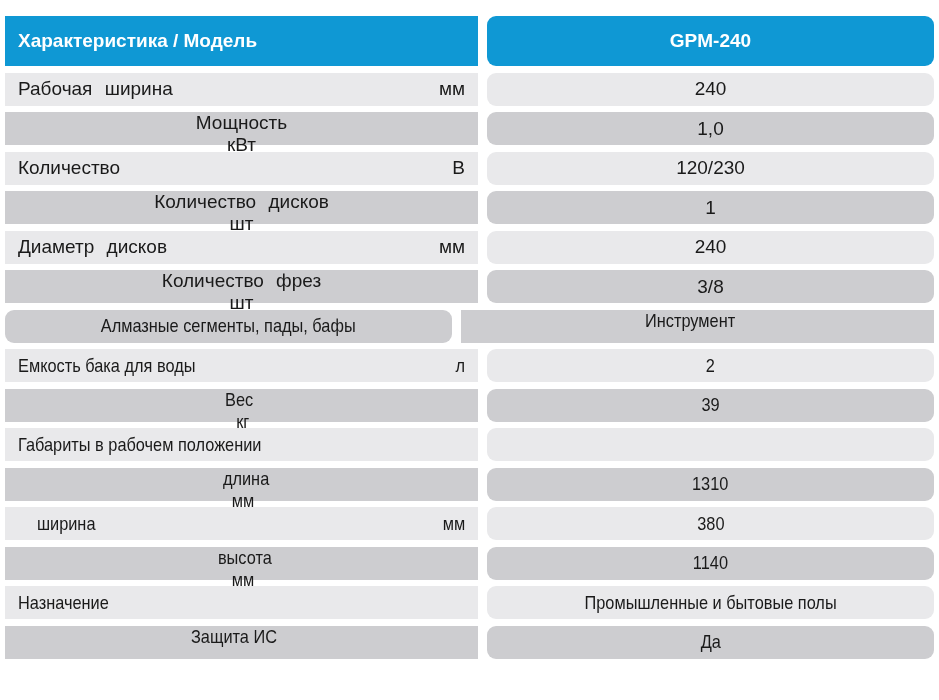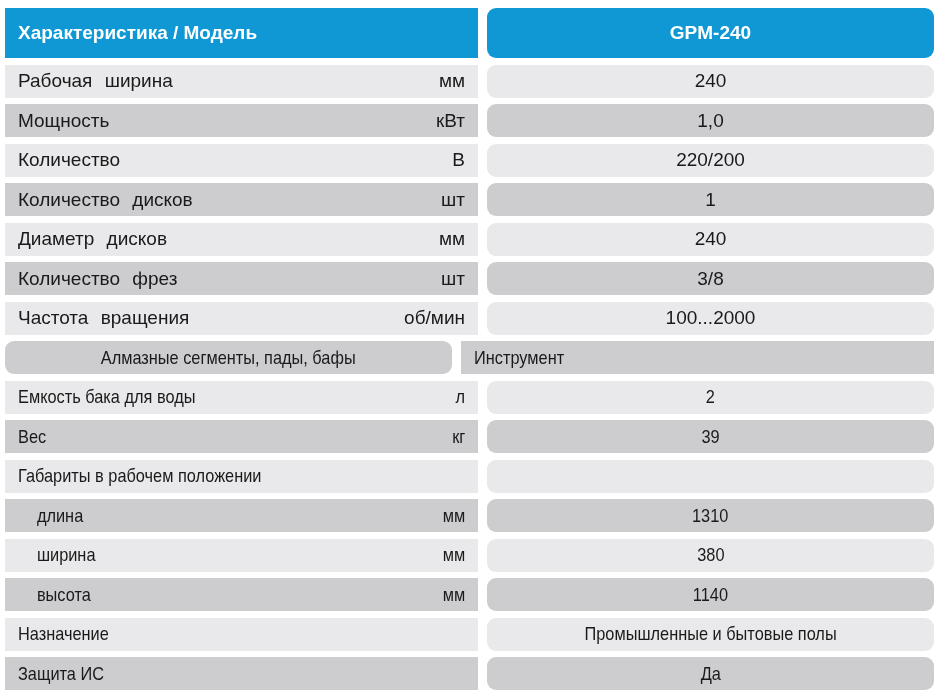--- a/index.html
+++ b/index.html
@@ -14,21 +14,21 @@
   html, body { margin: 0; padding: 0; }
   body {
     width: 939px; height: 700px;
     background: var(--page-bg);
     font-family: "Liberation Sans", "DejaVu Sans", sans-serif;
     color: var(--text);
     overflow: hidden;
   }
   .page {
     width: 939px; height: 700px;
-    padding: 8px 5px 10px 5px;
+    padding: 16px 5px 10px 5px;
     display: flex;
     flex-direction: column;
     gap: 6.5px;
   }
   .row { display: flex; gap: 9px; flex: 0 0 auto; }
   .cell {
     flex: 1 1 0;
     display: flex;
     align-items: center;
     min-width: 0;
@@ -39,21 +39,21 @@
   .header-row { height: 50px; }
   .header-row .cell {
     background: var(--header-bg);
     color: var(--header-text);
     font-weight: bold;
     font-size: 22px;
   }
 
   .data-row { height: 33px; }
   .data-row.light .cell { background: var(--row-light); }
-  .data-row.dark  .cell { background: var(--row-dark); }
+  .data-row.dark  .cell { background: var(--row-dark); flex-direction: column; }
 
   .label { flex: 1 1 auto; font-size: 19px; white-space: nowrap; }
   .unit  { flex: 0 0 auto; font-size: 19px; white-space: nowrap; }
   .value { font-size: 19px; white-space: nowrap; }
 
   
   .data-row.normal .label { word-spacing: 7px; }
 
   
   .data-row.condensed .label { transform: scaleX(0.86); transform-origin: left center; }
@@ -94,21 +94,21 @@
     <div class="cell right-cell">
       <span class="value">1,0</span>
     </div>
   </div>
       <div class="row data-row light normal">
     <div class="cell left-cell">
       <span class="label">Количество</span>
       <span class="unit">В</span>
     </div>
     <div class="cell right-cell">
-      <span class="value">220/200</span>
+      <span class="value">120/230</span>
     </div>
   </div>
       <div class="row data-row dark normal">
     <div class="cell left-cell">
       <span class="label">Количество дисков</span>
       <span class="unit">шт</span>
     </div>
     <div class="cell right-cell">
       <span class="value">1</span>
     </div>
@@ -124,29 +124,20 @@
   </div>
       <div class="row data-row dark normal">
     <div class="cell left-cell">
       <span class="label">Количество фрез</span>
       <span class="unit">шт</span>
     </div>
     <div class="cell right-cell">
       <span class="value">3/8</span>
     </div>
   </div>
-      <div class="row data-row light normal">
-    <div class="cell left-cell">
-      <span class="label">Частота вращения</span>
-      <span class="unit">об/мин</span>
-    </div>
-    <div class="cell right-cell">
-      <span class="value">100...2000</span>
-    </div>
-  </div>
       <div class="row data-row dark condensed">
     <div class="cell right-cell">
       <span class="value">Алмазные сегменты, пады, бафы</span>
     </div>
     <div class="cell left-cell">
       <span class="label">Инструмент</span>
       <span class="unit"></span>
     </div>
   </div>
       <div class="row data-row light condensed">

